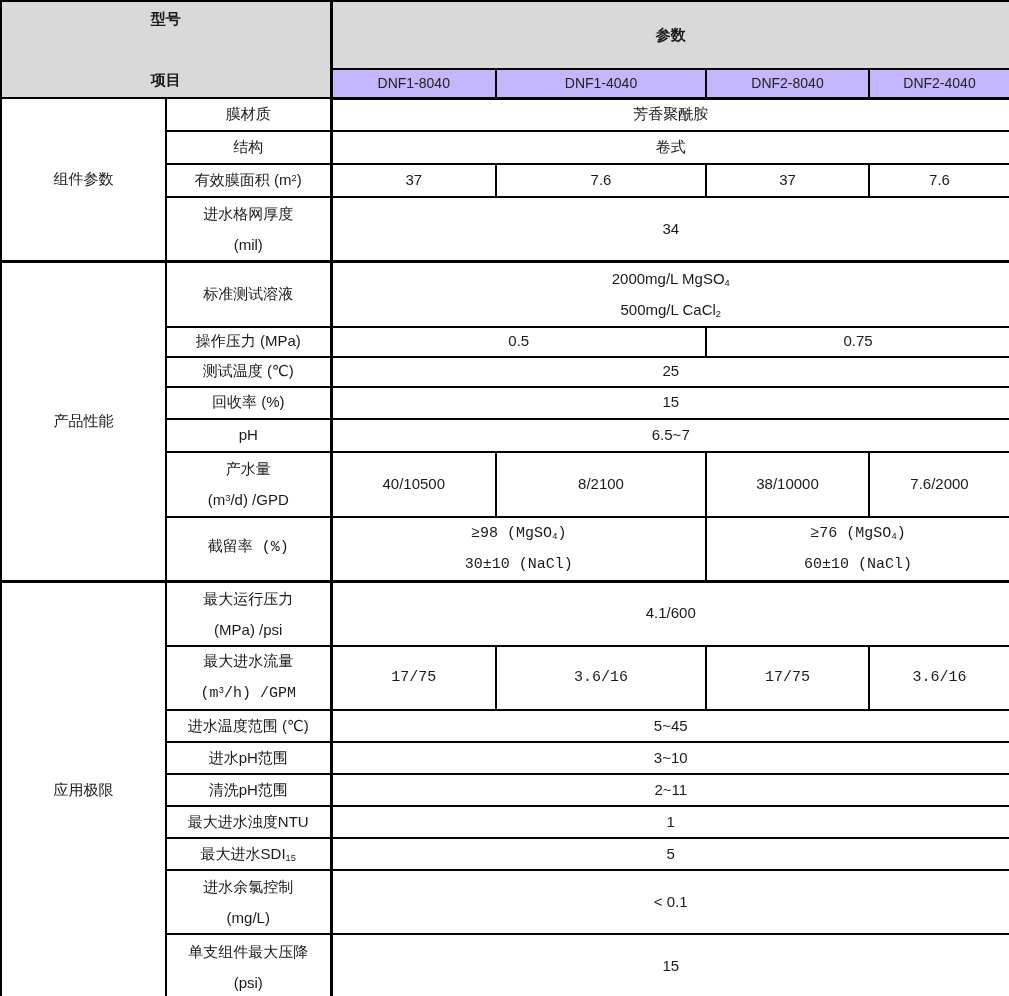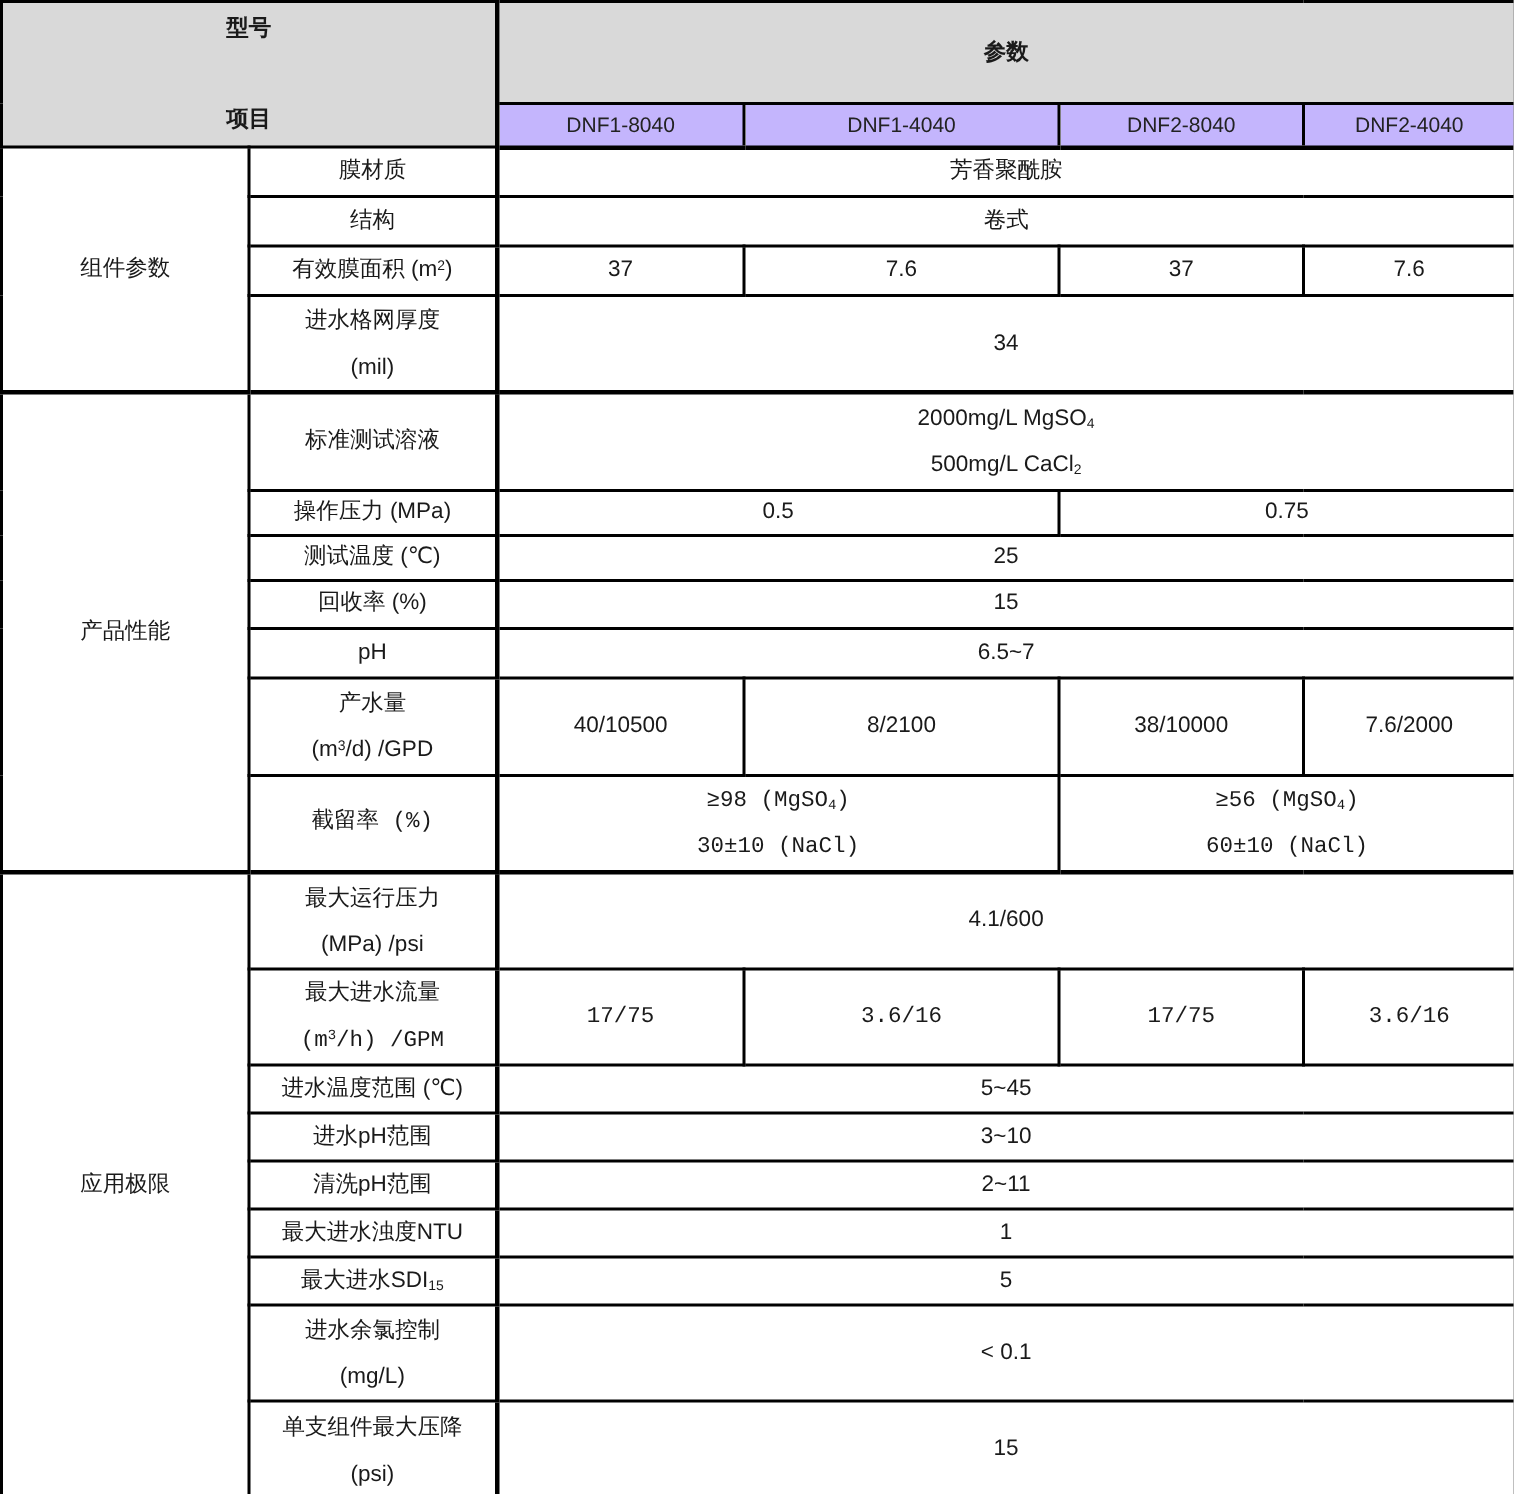--- a/index.html
+++ b/index.html
@@ -138,21 +138,21 @@
       <td>38/10000</td>
       <td>7.6/2000</td>
     </tr>
     <tr class="r63 sec-last">
       <td class="lbl">截留率 (%)</td>
       <td colspan="2">
         <div class="ln"><span>≥98 (MgSO</span><sub>4</sub><span>)</span></div>
         <div class="ln">30±10 (NaCl)</div>
       </td>
       <td colspan="2">
-        <div class="ln"><span>≥56 (MgSO</span><sub>4</sub><span>)</span></div>
+        <div class="ln"><span>≥76 (MgSO</span><sub>4</sub><span>)</span></div>
         <div class="ln">60±10 (NaCl)</div>
       </td>
     </tr>
 
     <tr class="r65">
       <td class="group" rowspan="9">应用极限</td>
       <td class="lbl">
         <div class="ln">最大运行压力</div>
         <div class="ln">(MPa) /psi</div>
       </td>

